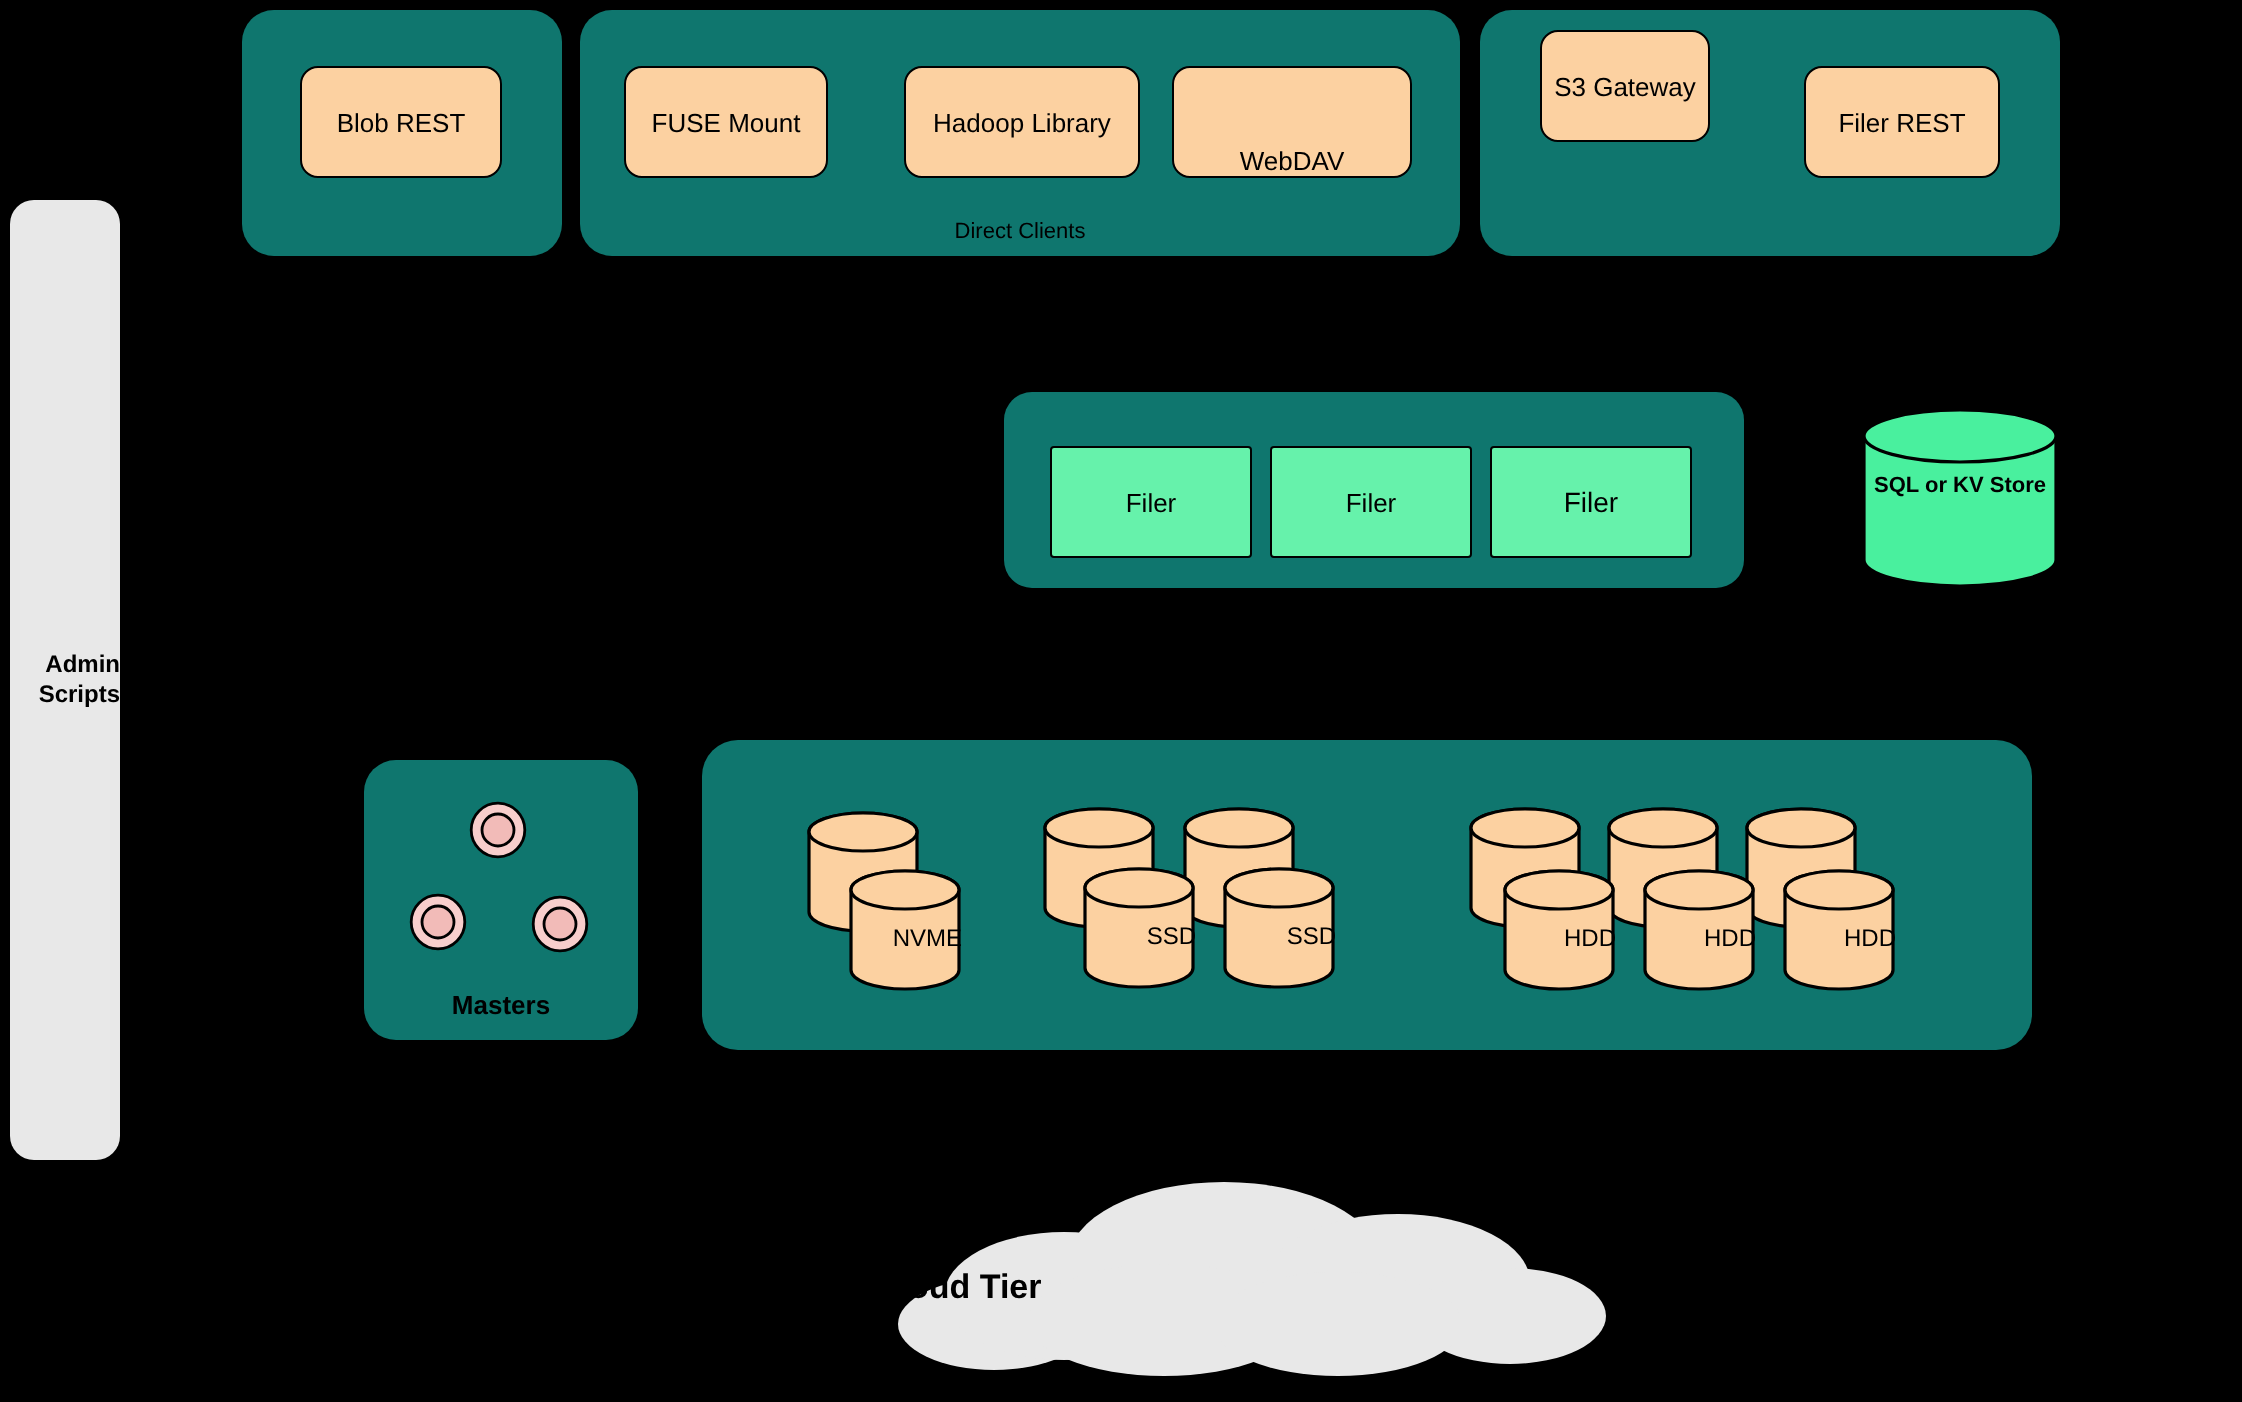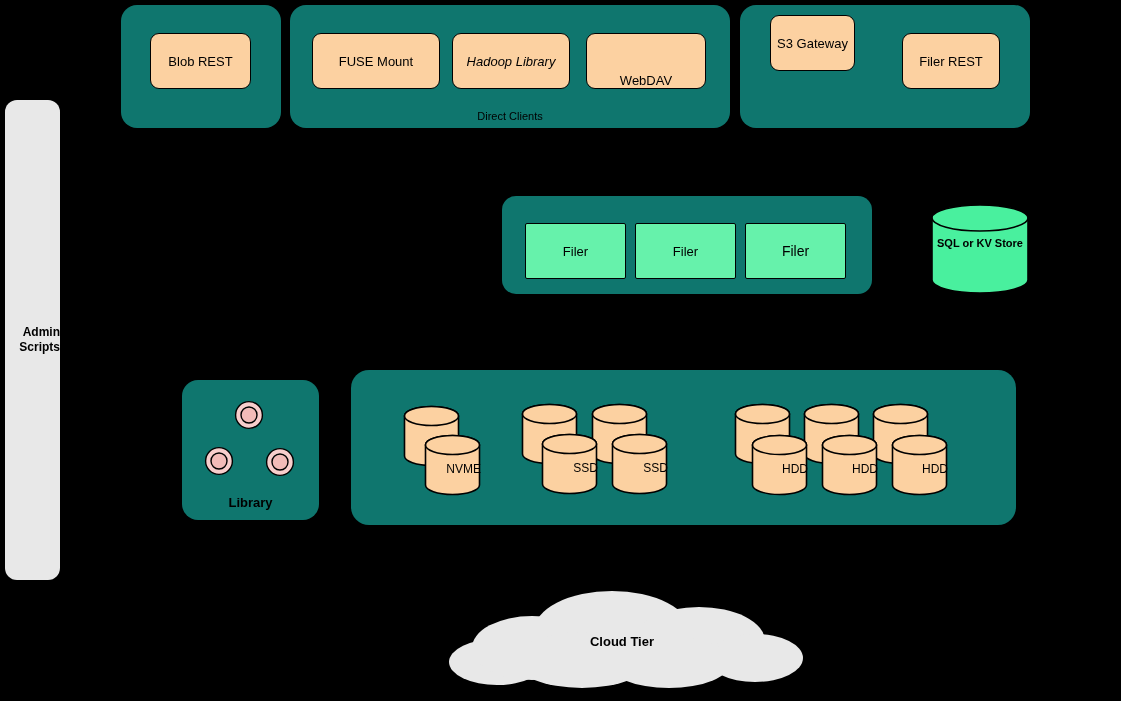--- a/index.html
+++ b/index.html
@@ -38,39 +38,39 @@
   .donut{position:absolute;width:32px;height:32px;}
   .donut .outer{fill:#f8cecc;stroke:#000;stroke-width:1.4;}
   .donut .inner{fill:#f2bbb8;stroke:#000;stroke-width:1.4;}
   .bold-label{
     position:absolute;left:0;right:0;text-align:center;font-weight:bold;font-size:13px;
   }
   .cloud{position:absolute;left:437px;top:586px;width:370px;height:108px;}
   .cloud svg{position:absolute;left:0;top:0;width:100%;height:100%;}
   .cloud ellipse{fill:#e8e8e8;}
   .cloud-text{
-    position:absolute;left:0;right:0;top:48px;text-align:center;font-weight:bold;font-size:13px;
+    position:absolute;left:0;right:0;top:48px;text-align:left;font-weight:bold;font-size:17px;
   }
 </style>
 </head>
 <body>
 
 <div class="canvas">
 
   <div class="panel" style="left:121px;top:5px;width:160px;height:123px;">
     <div class="btn" style="left:29px;top:28px;width:101px;height:56px;">
       <span>Blob REST</span>
     </div>
   </div>
 
   <div class="panel" style="left:290px;top:5px;width:440px;height:123px;">
-    <div class="btn" style="left:22px;top:28px;width:128px;height:56px;">
+    <div class="btn" style="left:22px;top:28px;width:102px;height:56px;">
       <span>FUSE Mount</span>
     </div>
-    <div class="btn" style="left:162px;top:28px;width:118px;height:56px;font-style:italic;">
+    <div class="btn" style="left:162px;top:28px;width:118px;height:56px;">
       <span>Hadoop Library</span>
     </div>
     <div class="btn" style="left:296px;top:28px;width:120px;height:56px;align-items:flex-end;">
       <span>WebDAV</span>
     </div>
     <div class="caption">Direct Clients</div>
   </div>
 
   <div class="panel" style="left:740px;top:5px;width:290px;height:123px;">
     <div class="btn" style="left:30px;top:10px;width:85px;height:56px;">
@@ -111,21 +111,21 @@
       <circle class="inner" cx="16" cy="16" r="8"></circle>
     </svg>
     <svg class="donut" style="left:21px;top:65px;" viewBox="0 0 32 32">
       <circle class="outer" cx="16" cy="16" r="13.4"></circle>
       <circle class="inner" cx="16" cy="16" r="8"></circle>
     </svg>
     <svg class="donut" style="left:82px;top:66px;" viewBox="0 0 32 32">
       <circle class="outer" cx="16" cy="16" r="13.4"></circle>
       <circle class="inner" cx="16" cy="16" r="8"></circle>
     </svg>
-    <div class="bold-label" style="bottom:10px;">Library</div>
+    <div class="bold-label" style="bottom:10px;">Masters</div>
   </div>
 
   <div class="panel" style="left:351px;top:370px;width:665px;height:155px;border-radius:18px;">
 
     <div class="cylinder" style="left:52px;top:35px;">
       <svg viewBox="0 0 57 62">
           <path d="M1.5,11 a27,9.5 0 0 1 54,0 v40 a27,9.5 0 0 1 -54,0 z"></path>
           <ellipse cx="28.5" cy="11" rx="27" ry="9.5"></ellipse>
         </svg>
     </div>

